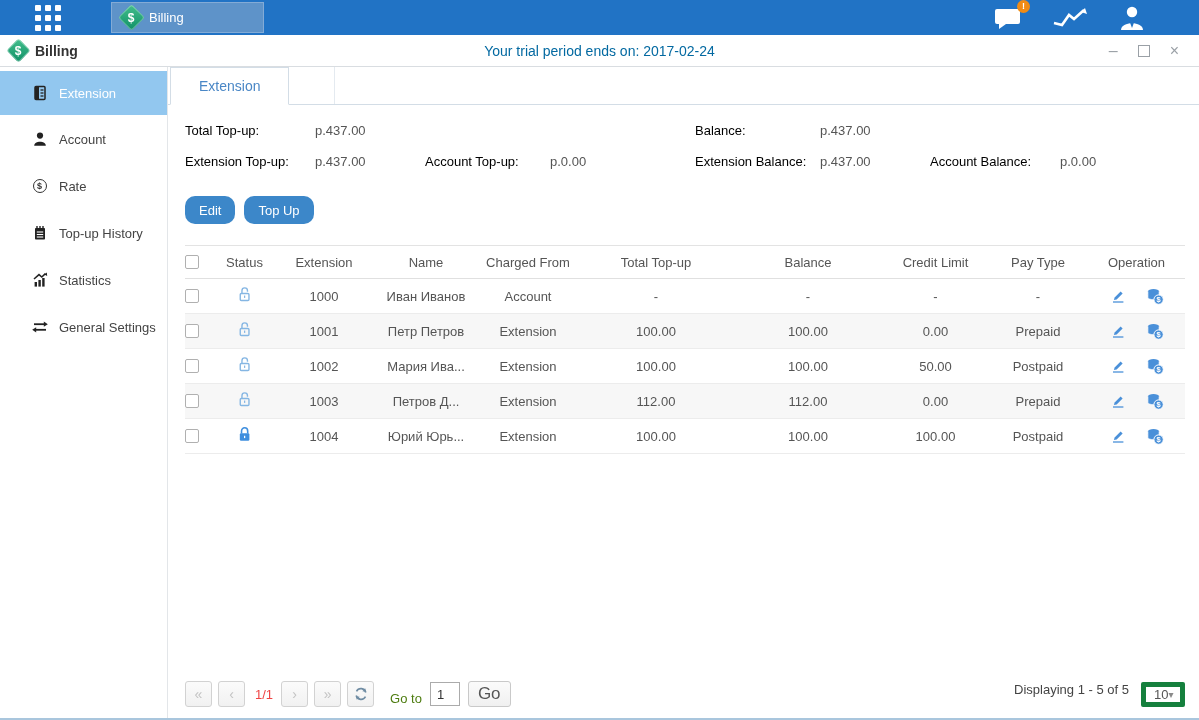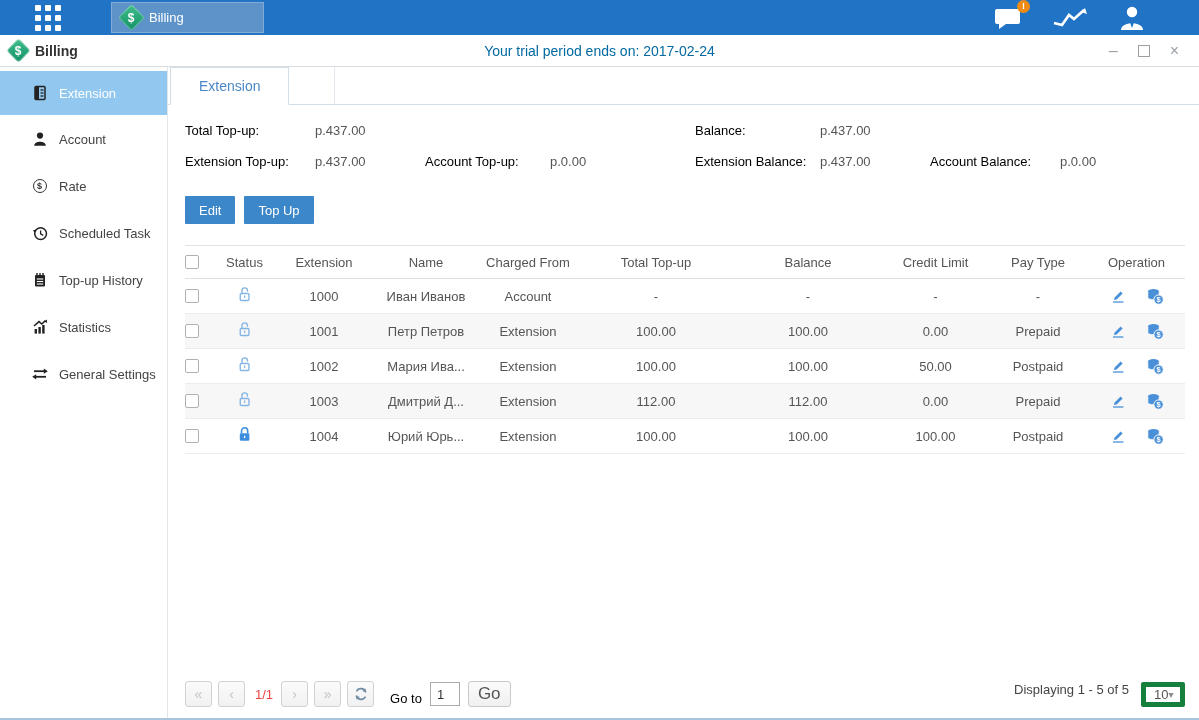--- a/index.html
+++ b/index.html
@@ -55,21 +55,21 @@
     font-size:14px; cursor:pointer; }
   .tab-spacer { width:46px; border-right:1px solid #e4eaf0; }
 
   .content { padding:10px 14px 0 17px; }
   .summary { display:grid; grid-template-columns:130px 110px 125px 145px 125px 110px 130px auto;
     grid-auto-rows:31px; align-items:center; }
   .summary .lbl { font-weight:normal; color:#000000; }
   .summary .val { color:#555; }
 
   .btnrow { margin-top:19px; display:flex; gap:9px; }
-  .btn-blue { background:#3c87c9; color:#fff; border:none; border-radius:1px; height:28px;
+  .btn-blue { background:#3c87c9; color:#fff; border:none; border-radius:10px; height:28px;
     padding:0 14px; font-size:13px; font-family:inherit; cursor:pointer; }
 
   
   .tbl { margin-top:21px; width:1000px; }
   .trow { display:grid; grid-template-columns:31px 57px 102px 102px 102px 154px 150px 105px 100px 97px;
     align-items:center; height:35px; border-bottom:1px solid #ececec; }
   .trow.head { height:34px; border-top:1px solid #e3e3e3; border-bottom:1px solid #e0e0e0; color:#555; }
   .trow.alt { background:#f7f7f7; }
   .cell { text-align:center; color:#555; overflow:hidden; white-space:nowrap; }
   .cell.cb { display:flex; justify-content:flex-start; }
@@ -79,21 +79,21 @@
   .ops svg { cursor:pointer; }
 
   
   .pagebar { position:absolute; left:17px; right:14px; bottom:10px; height:28px;
     display:flex; align-items:center; }
   .pg-btn { width:27px; height:26px; background:linear-gradient(#fbfbfb,#f1f1f1); border:1px solid #d2d2d2;
     border-radius:3px; display:flex; align-items:center; justify-content:center; color:#c3c3c3;
     font-size:14px; cursor:pointer; margin-right:6px; }
   .pg-btn.en { color:#6f8ca3; }
   .pg-info { margin:0 8px 0 4px; color:#ef4444; }
-  .goto-lbl { margin:8px 8px 0 10px; color:#000000; }
+  .goto-lbl { margin:8px 8px 0 10px; color:#4d7c0f; }
   .goto-input { width:30px; height:24px; border:1px solid #ababab; padding-left:6px;
     font-family:inherit; font-size:13px; color:#333; }
   .go-btn { margin-left:8px; height:26px; padding:0 9px; background:linear-gradient(#fbfbfb,#f0f0f0);
     border:1px solid #c9c9c9; border-radius:3px; color:#555; font-family:inherit; font-size:17px; cursor:pointer; }
   .pg-right { margin-left:auto; display:flex; gap:12px; color:#444; }
   .pagesize { width:44px; height:25px; border:5px solid #15803d; border-radius:2px; background:#fff;
     display:flex; align-items:center; justify-content:space-between; padding:0 7px 0 8px;
     color:#555; cursor:pointer; }
   .pagesize .caret { color:#8a8a8a; font-size:10px; }
 
@@ -181,30 +181,20 @@
     </span>
     <span>Account</span>
   </div>
   <div class="side-item">
     <span class="sicon">
         <span class="rate-circ">
           <span>$</span>
         </span>
       </span>
     <span>Rate</span>
-  </div>
-  <div class="side-item">
-    <span class="sicon">
-      <svg width="16" height="16" viewBox="0 0 16 16">
-        <circle cx="8.6" cy="8.6" r="5.9" fill="none" stroke="#222" stroke-width="1.5"></circle>
-        <path d="M8.6,5.4 v3.4 l2.7,1.6" fill="none" stroke="#222" stroke-width="1.3"></path>
-        <path d="M0.8,5.6 l3.4,-1 l-1.2,3.2 z" fill="#222"></path>
-      </svg>
-    </span>
-    <span>Scheduled Task</span>
   </div>
   <div class="side-item">
     <span class="sicon">
       <svg width="16" height="16" viewBox="0 0 16 16">
         <rect x="3" y="3" width="10" height="11.5" rx="0.8" fill="#222"></rect>
         <line x1="5" y1="1" x2="5" y2="4" stroke="#222" stroke-width="1.4"></line>
         <line x1="8" y1="1" x2="8" y2="4" stroke="#222" stroke-width="1.4"></line>
         <line x1="11" y1="1" x2="11" y2="4" stroke="#222" stroke-width="1.4"></line>
         <line x1="4.8" y1="7" x2="11.2" y2="7" stroke="#fff" stroke-width="1.1"></line>
         <line x1="4.8" y1="9.5" x2="11.2" y2="9.5" stroke="#fff" stroke-width="1.1"></line>
@@ -379,21 +369,21 @@
           <div class="trow alt">
             <div class="cell cb">
               <input type="checkbox" class="chk" style="">
             </div>
             <div class="cell"><svg width="17" height="17" viewBox="0 0 16 16">
                 <rect x="4" y="7" width="8.2" height="6.6" rx="1" fill="none" stroke="#85b6e3" stroke-width="1.3"></rect>
                 <line x1="8.1" y1="9" x2="8.1" y2="11.2" stroke="#85b6e3" stroke-width="1.2"></line>
                 <path d="M5.6,7 V4.4 a2.6,2.6 0 0 1 5.2,0 V5.4" fill="none" stroke="#85b6e3" stroke-width="1.3"></path>
               </svg></div>
             <div class="cell">1003</div>
-            <div class="cell">Дмитрий Д...</div>
+            <div class="cell">Петров Д...</div>
             <div class="cell">Extension</div>
             <div class="cell">112.00</div>
             <div class="cell">112.00</div>
             <div class="cell">0.00</div>
             <div class="cell">Prepaid</div>
             <div class="cell ops">
               <svg width="16" height="16" viewBox="0 0 16 16">
                 <path d="M4.6,9.4 L10.6,3.4 L12.6,5.4 L6.6,11.4 L3.9,12.1 Z" fill="#4a90d9"></path>
                 <line x1="3" y1="14" x2="13.4" y2="14" stroke="#4a90d9" stroke-width="1.3"></line>
               </svg>

